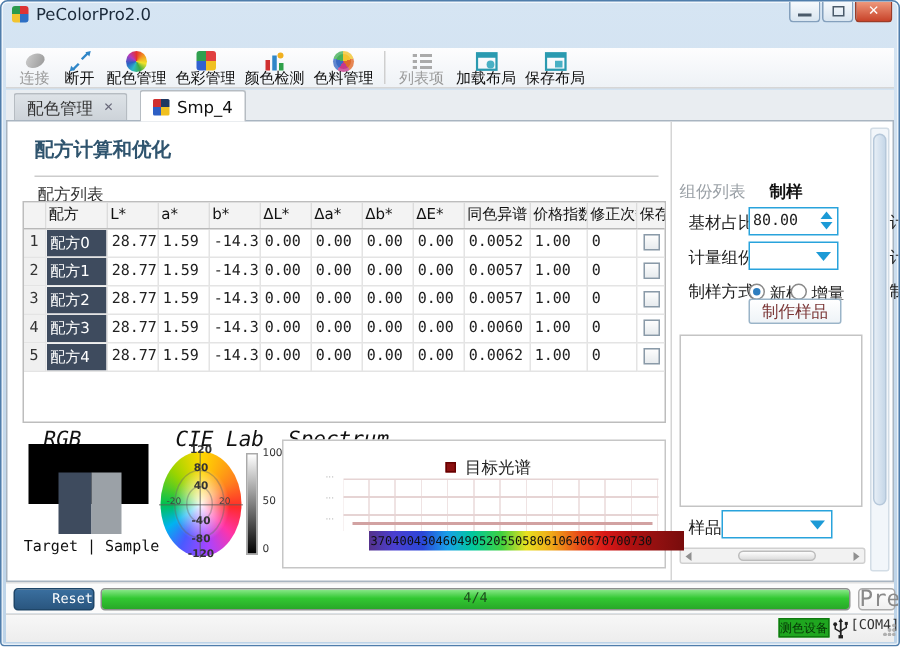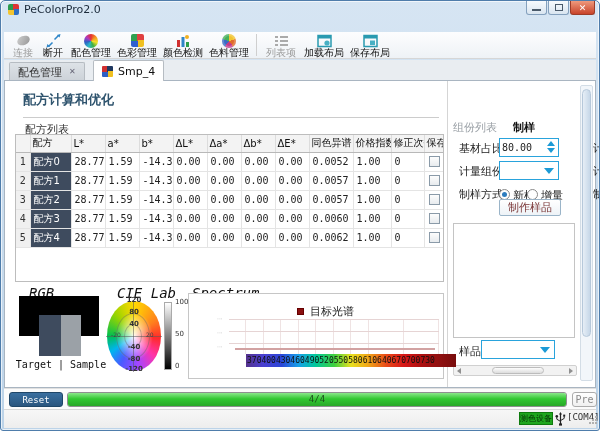--- a/index.html
+++ b/index.html
@@ -121,29 +121,29 @@
   .hs-thumb{position:absolute;left:38px;top:1px;width:52px;height:7px;border:1px solid #bcbcbc;border-radius:4px;
     background:linear-gradient(#fdfdfd,#dcdcdc);}
   .clip-sliver{position:absolute;width:6px;height:13px;overflow:hidden;font-size:11px;color:#222;z-index:2;}
   
   .vscroll{position:absolute;left:579px;top:84px;width:13px;height:296px;background:#f2f6fa;border:1px solid #d3dde6;z-index:3;border-radius:2px;}
   .vs-thumb{position:absolute;left:1px;top:3px;width:9px;height:248px;border-radius:5px;border:1px solid #b6c8da;
     background:linear-gradient(90deg,#e6eef6,#c6d7e8);}
   
   .bottombar{position:absolute;left:3px;right:3px;top:387px;height:21px;background:#fbfbfb;border-top:1px solid #e0e0e0;}
   .reset-btn{position:absolute;left:8px;top:391px;width:54px;height:15px;background:linear-gradient(#3a6f9f,#2a567f);
-    border:1px solid #1f4668;border-radius:3px;color:#fff;font-size:9px;text-align:center;line-height:14px;
+    border:1px solid #1f4668;border-radius:3px;color:#fff;font-size:9px;text-align:right;line-height:14px;
     font-family:"DejaVu Sans Mono",monospace;z-index:4;}
   .progress{position:absolute;left:66px;top:391px;width:500px;height:15px;border:1px solid #8e8f8f;border-radius:3px;
     background:#e6e6e6;z-index:4;overflow:hidden;}
   .progress-fill{position:absolute;left:0;top:0;height:100%;background:linear-gradient(#8ae88a,#32c832 45%,#28a828);}
   .progress-text{position:absolute;left:0;top:1px;width:100%;text-align:center;font-size:9px;color:#1d4d1d;
     font-family:"DejaVu Sans Mono",monospace;z-index:2;}
   .pre-btn{position:absolute;left:571px;top:391px;width:25px;height:15px;background:linear-gradient(#ffffff,#f0f0f0);
-    border:1px solid #ababab;border-radius:3px;color:#8a8a8a;font-size:10px;text-align:center;line-height:13px;
+    border:1px solid #ababab;border-radius:3px;color:#8a8a8a;font-size:15px;text-align:center;line-height:13px;
     font-family:"DejaVu Sans Mono",monospace;z-index:4;}
   
   .statusbar{position:absolute;left:3px;right:3px;top:408px;height:19px;background:linear-gradient(#f7f7f7,#ededed);
     border-top:1px solid #d8d8d8;}
   .dev-badge{position:absolute;left:518px;top:411px;width:34px;height:13px;background:#1fa61f;border:1px solid #0e7a0e;
     color:#063306;font-size:8px;text-align:center;line-height:12px;z-index:4;white-space:nowrap;overflow:hidden;}
   .usb-icon{position:absolute;left:554px;top:410px;z-index:4;}
   .port-text{position:absolute;left:566px;top:411px;font-size:9px;color:#333;z-index:4;font-family:"DejaVu Sans Mono",monospace;}
   .grip{position:absolute;right:2px;bottom:6px;width:9px;height:9px;z-index:4;
     background:radial-gradient(circle at 2px 8px,#b0b0b0 1px,transparent 1.5px),

